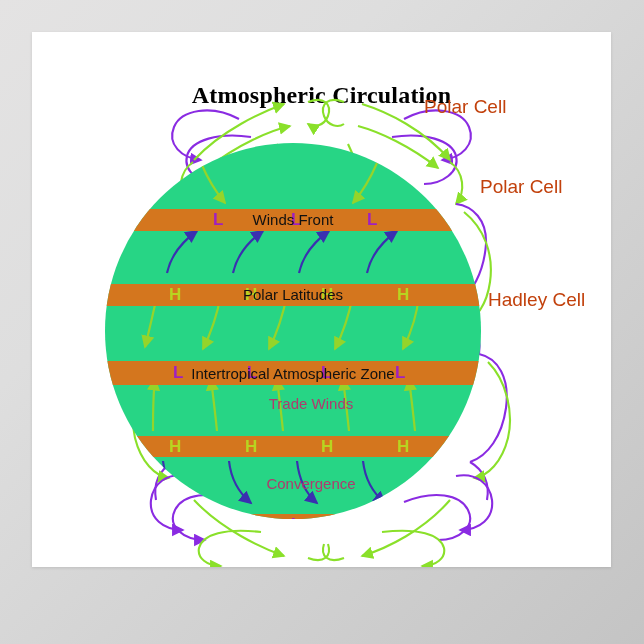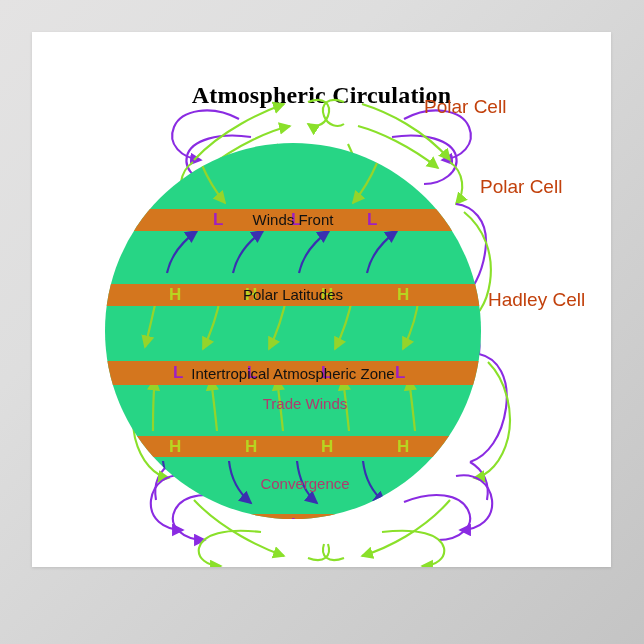--- a/index.html
+++ b/index.html
@@ -66,21 +66,21 @@
     position:absolute;
     font-size:17px;
     font-weight:bold;
     line-height:1;
     z-index:4;
   }
   .marker.low{color:#a020c0;}
   .marker.high{color:#b8d420;}
   .wind-label{
     position:absolute;
-    left:12px;width:376px;
+    left:18px;width:376px;
     text-align:center;
     font-size:15px;
     color:#b03a6e;
     z-index:5;
     white-space:nowrap;
   }
   
   .cell-label{
     position:absolute;
     font-size:19px;

